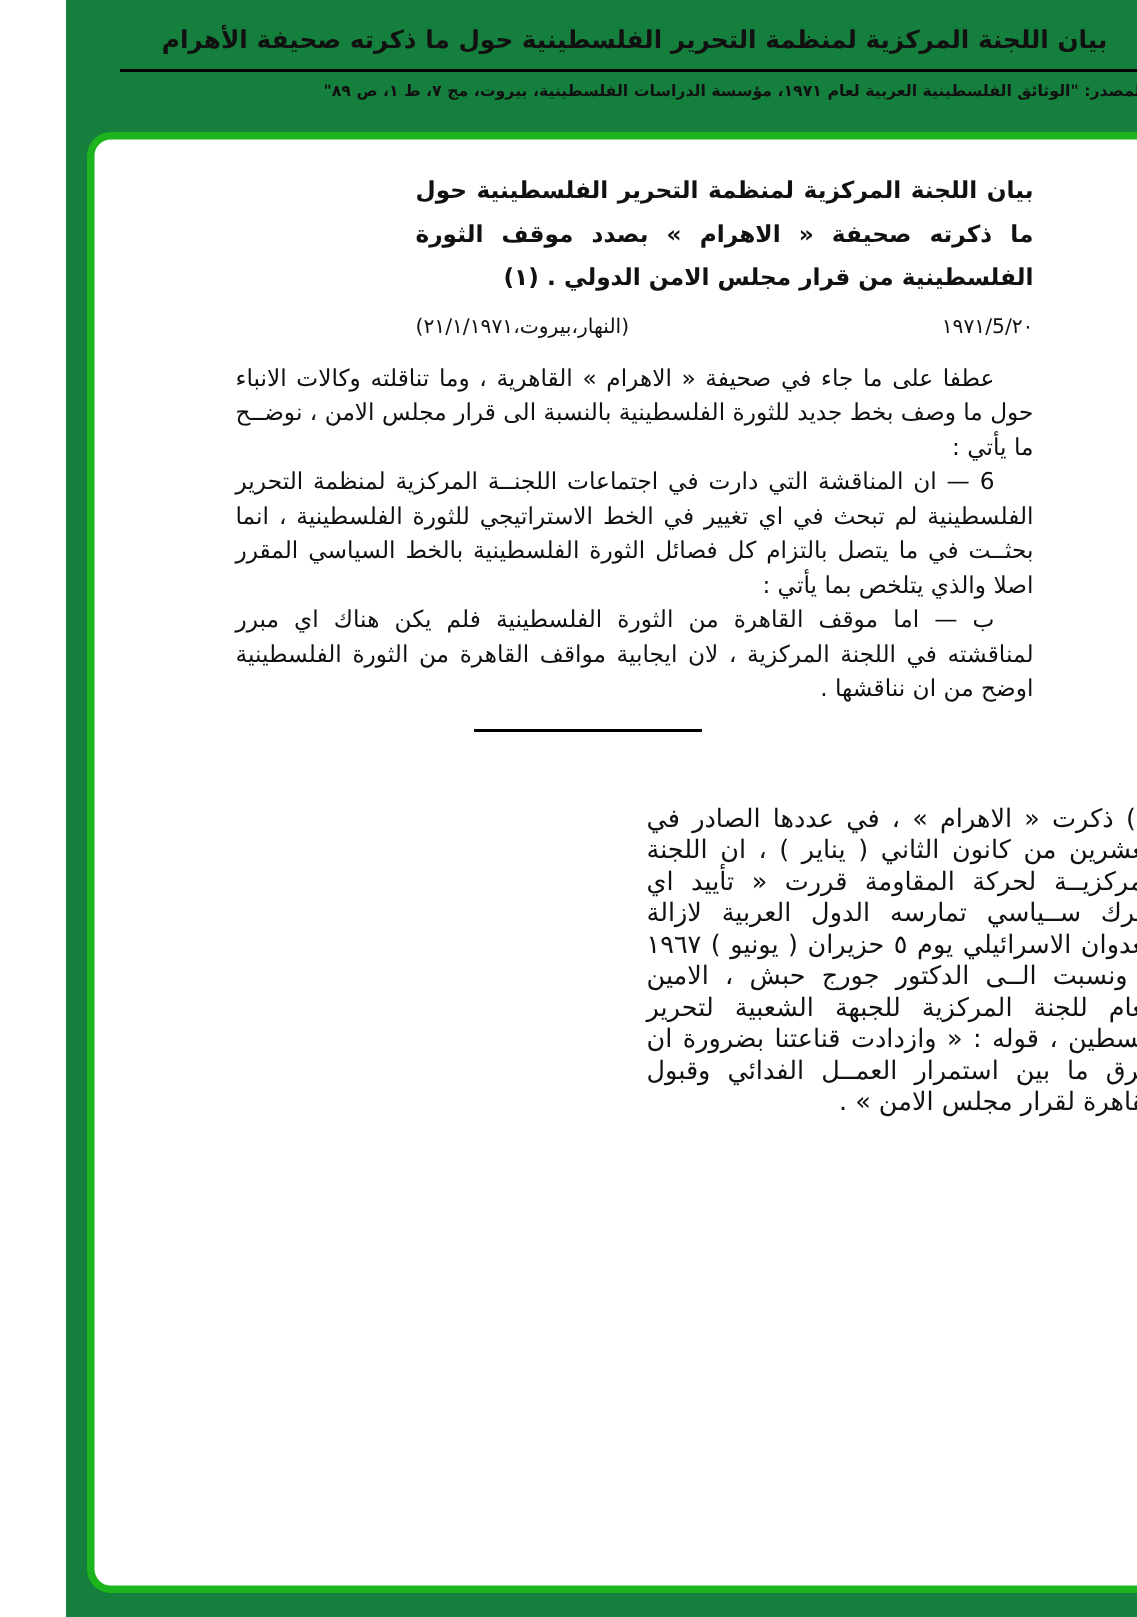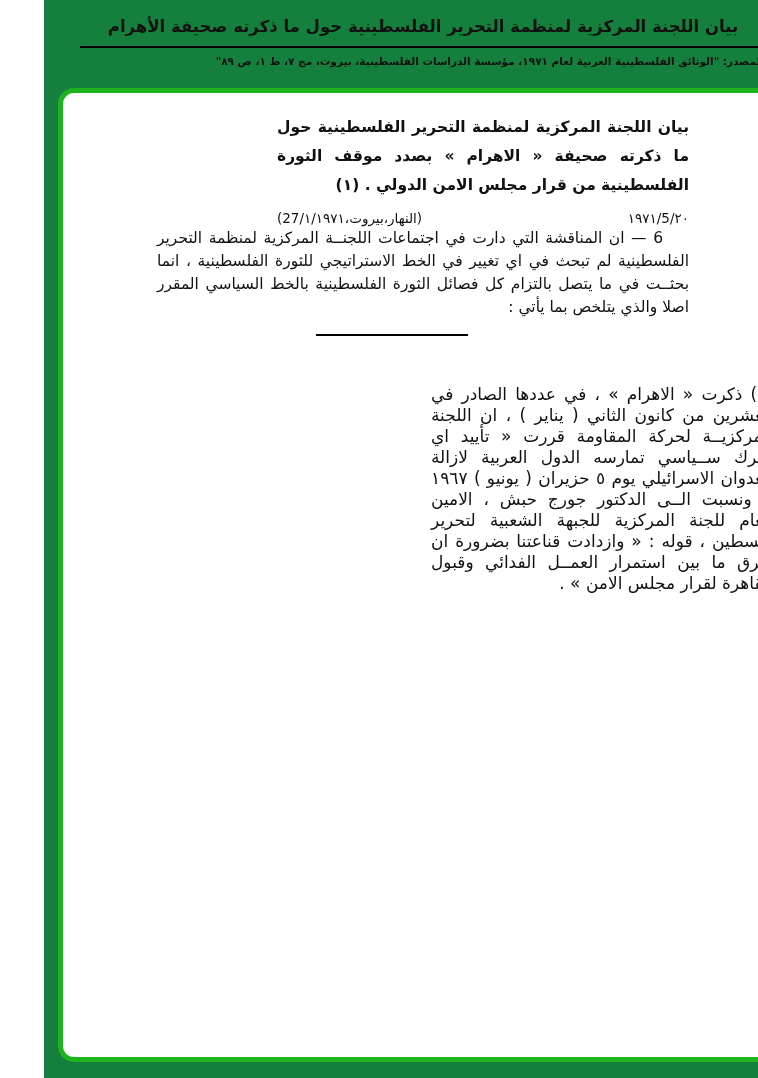--- a/index.html
+++ b/index.html
@@ -53,24 +53,26 @@
     <div class="header-source">المصدر: "الوثائق الفلسطينية العربية لعام ١٩٧١، مؤسسة الدراسات الفلسطينية، بيروت، مج ٧، ط ١، ص ٨٩"</div>
   </div>
 
   <div class="frame">
     <div class="doc-content">
 
       <div class="doc-heading">بيان اللجنة المركزية لمنظمة التحرير الفلسطينية حول ما ذكرته صحيفة « الاهرام » بصدد موقف الثورة الفلسطينية من قرار مجلس الامن الدولي . (١)</div>
 
       <div class="date-row">
         <span>٢٠/5/١٩٧١</span>
-        <span>(النهار،بيروت،27/١/١٩٧١)</span>
+        <span>(النهار،بيروت،٢١/١/١٩٧١)</span>
       </div>
 
+      <p class="para first">عطفا على ما جاء في صحيفة « الاهرام » القاهرية ، وما تناقلته وكالات الانباء حول ما وصف بخط جديد للثورة الفلسطينية بالنسبة الى قرار مجلس الامن ، نوضــح ما يأتي :</p>
       <p class="para">6 — ان المناقشة التي دارت في اجتماعات اللجنــة المركزية لمنظمة التحرير الفلسطينية لم تبحث في اي تغيير في الخط الاستراتيجي للثورة الفلسطينية ، انما بحثــت في ما يتصل بالتزام كل فصائل الثورة الفلسطينية بالخط السياسي المقرر اصلا والذي يتلخص بما يأتي :</p>
+      <p class="para">ب — اما موقف القاهرة من الثورة الفلسطينية فلم يكن هناك اي مبرر لمناقشته في اللجنة المركزية ، لان ايجابية مواقف القاهرة من الثورة الفلسطينية اوضح من ان نناقشها .</p>
 
       <div class="end-rule"></div>
     </div>
 
     <div class="footnote">(١) ذكرت « الاهرام » ، في عددها الصادر في العشرين من كانون الثاني ( يناير ) ، ان اللجنة المركزيــة لحركة المقاومة قررت « تأييد اي تحرك ســياسي تمارسه الدول العربية لازالة العدوان الاسرائيلي يوم ٥ حزيران ( يونيو ) ١٩٦٧ » ونسبت الــى الدكتور جورج حبش ، الامين العام للجنة المركزية للجبهة الشعبية لتحرير فلسطين ، قوله : « وازدادت قناعتنا بضرورة ان نفرق ما بين استمرار العمــل الفدائي وقبول القاهرة لقرار مجلس الامن » .</div>
   </div>
 
 </div>
 
 </body></html>

